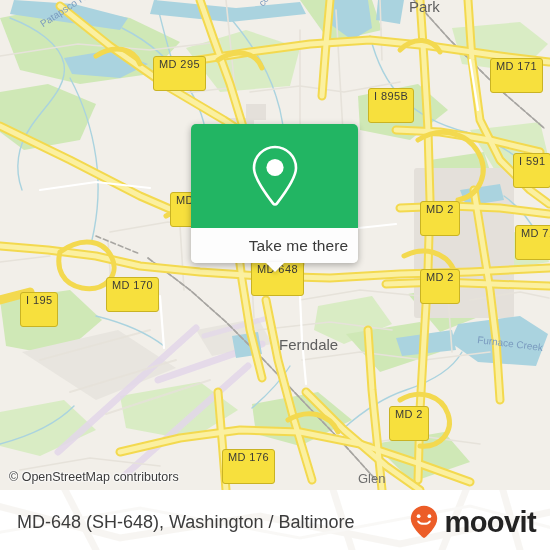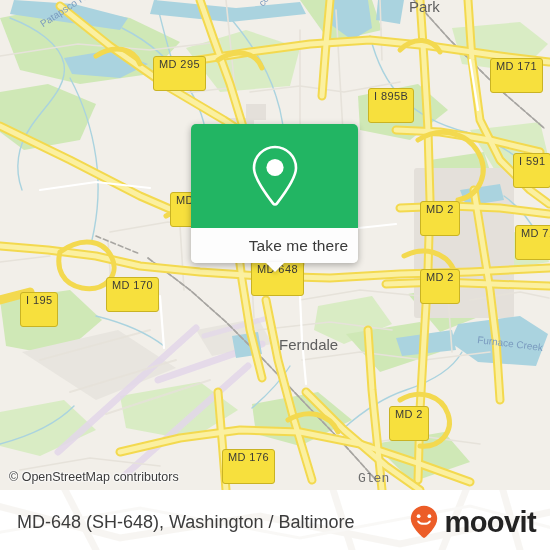--- a/index.html
+++ b/index.html
@@ -304,21 +304,21 @@
         <path d="M340 230 L396 224"></path>
       </g>
     </svg>
 
     <div class="water-label" style="left:38px;top:20px;transform:rotate(-33deg);transform-origin:left top;">Patapsco River</div>
     <div class="water-label" style="left:256px;top:2px;transform:rotate(-56deg);transform-origin:left top;">co River</div>
     <div class="water-label" style="left:478px;top:334px;transform:rotate(7deg);transform-origin:left top;">Furnace Creek</div>
 
     <div class="place big" style="left:409px;top:-2px;">Park</div>
     <div class="place big" style="left:279px;top:336px;">Ferndale</div>
-    <div class="place mid" style="left:358px;top:471px;font-family:Liberation Mono, monospace;">Glen</div>
+    <div class="place mid" style="left:358px;top:471px;">Glen</div>
 
     <div class="shield" style="left:153px;top:56px;">MD 295</div>
     <div class="shield" style="left:459px;top:58px;margin-left:31px;">MD 171</div>
     <div class="shield" style="left:352px;top:88px;margin-left:16px;">I 895B</div>
     <div class="shield" style="left:513px;top:153px;">I 591</div>
     <div class="shield" style="left:420px;top:201px;">MD 2</div>
     <div class="shield" style="left:515px;top:225px;">MD 710</div>
     <div class="shield" style="left:106px;top:277px;">MD 170</div>
     <div class="shield" style="left:20px;top:280px;margin-top:12px;">I 195</div>
     <div class="shield" style="left:251px;top:261px;">MD 648</div>

